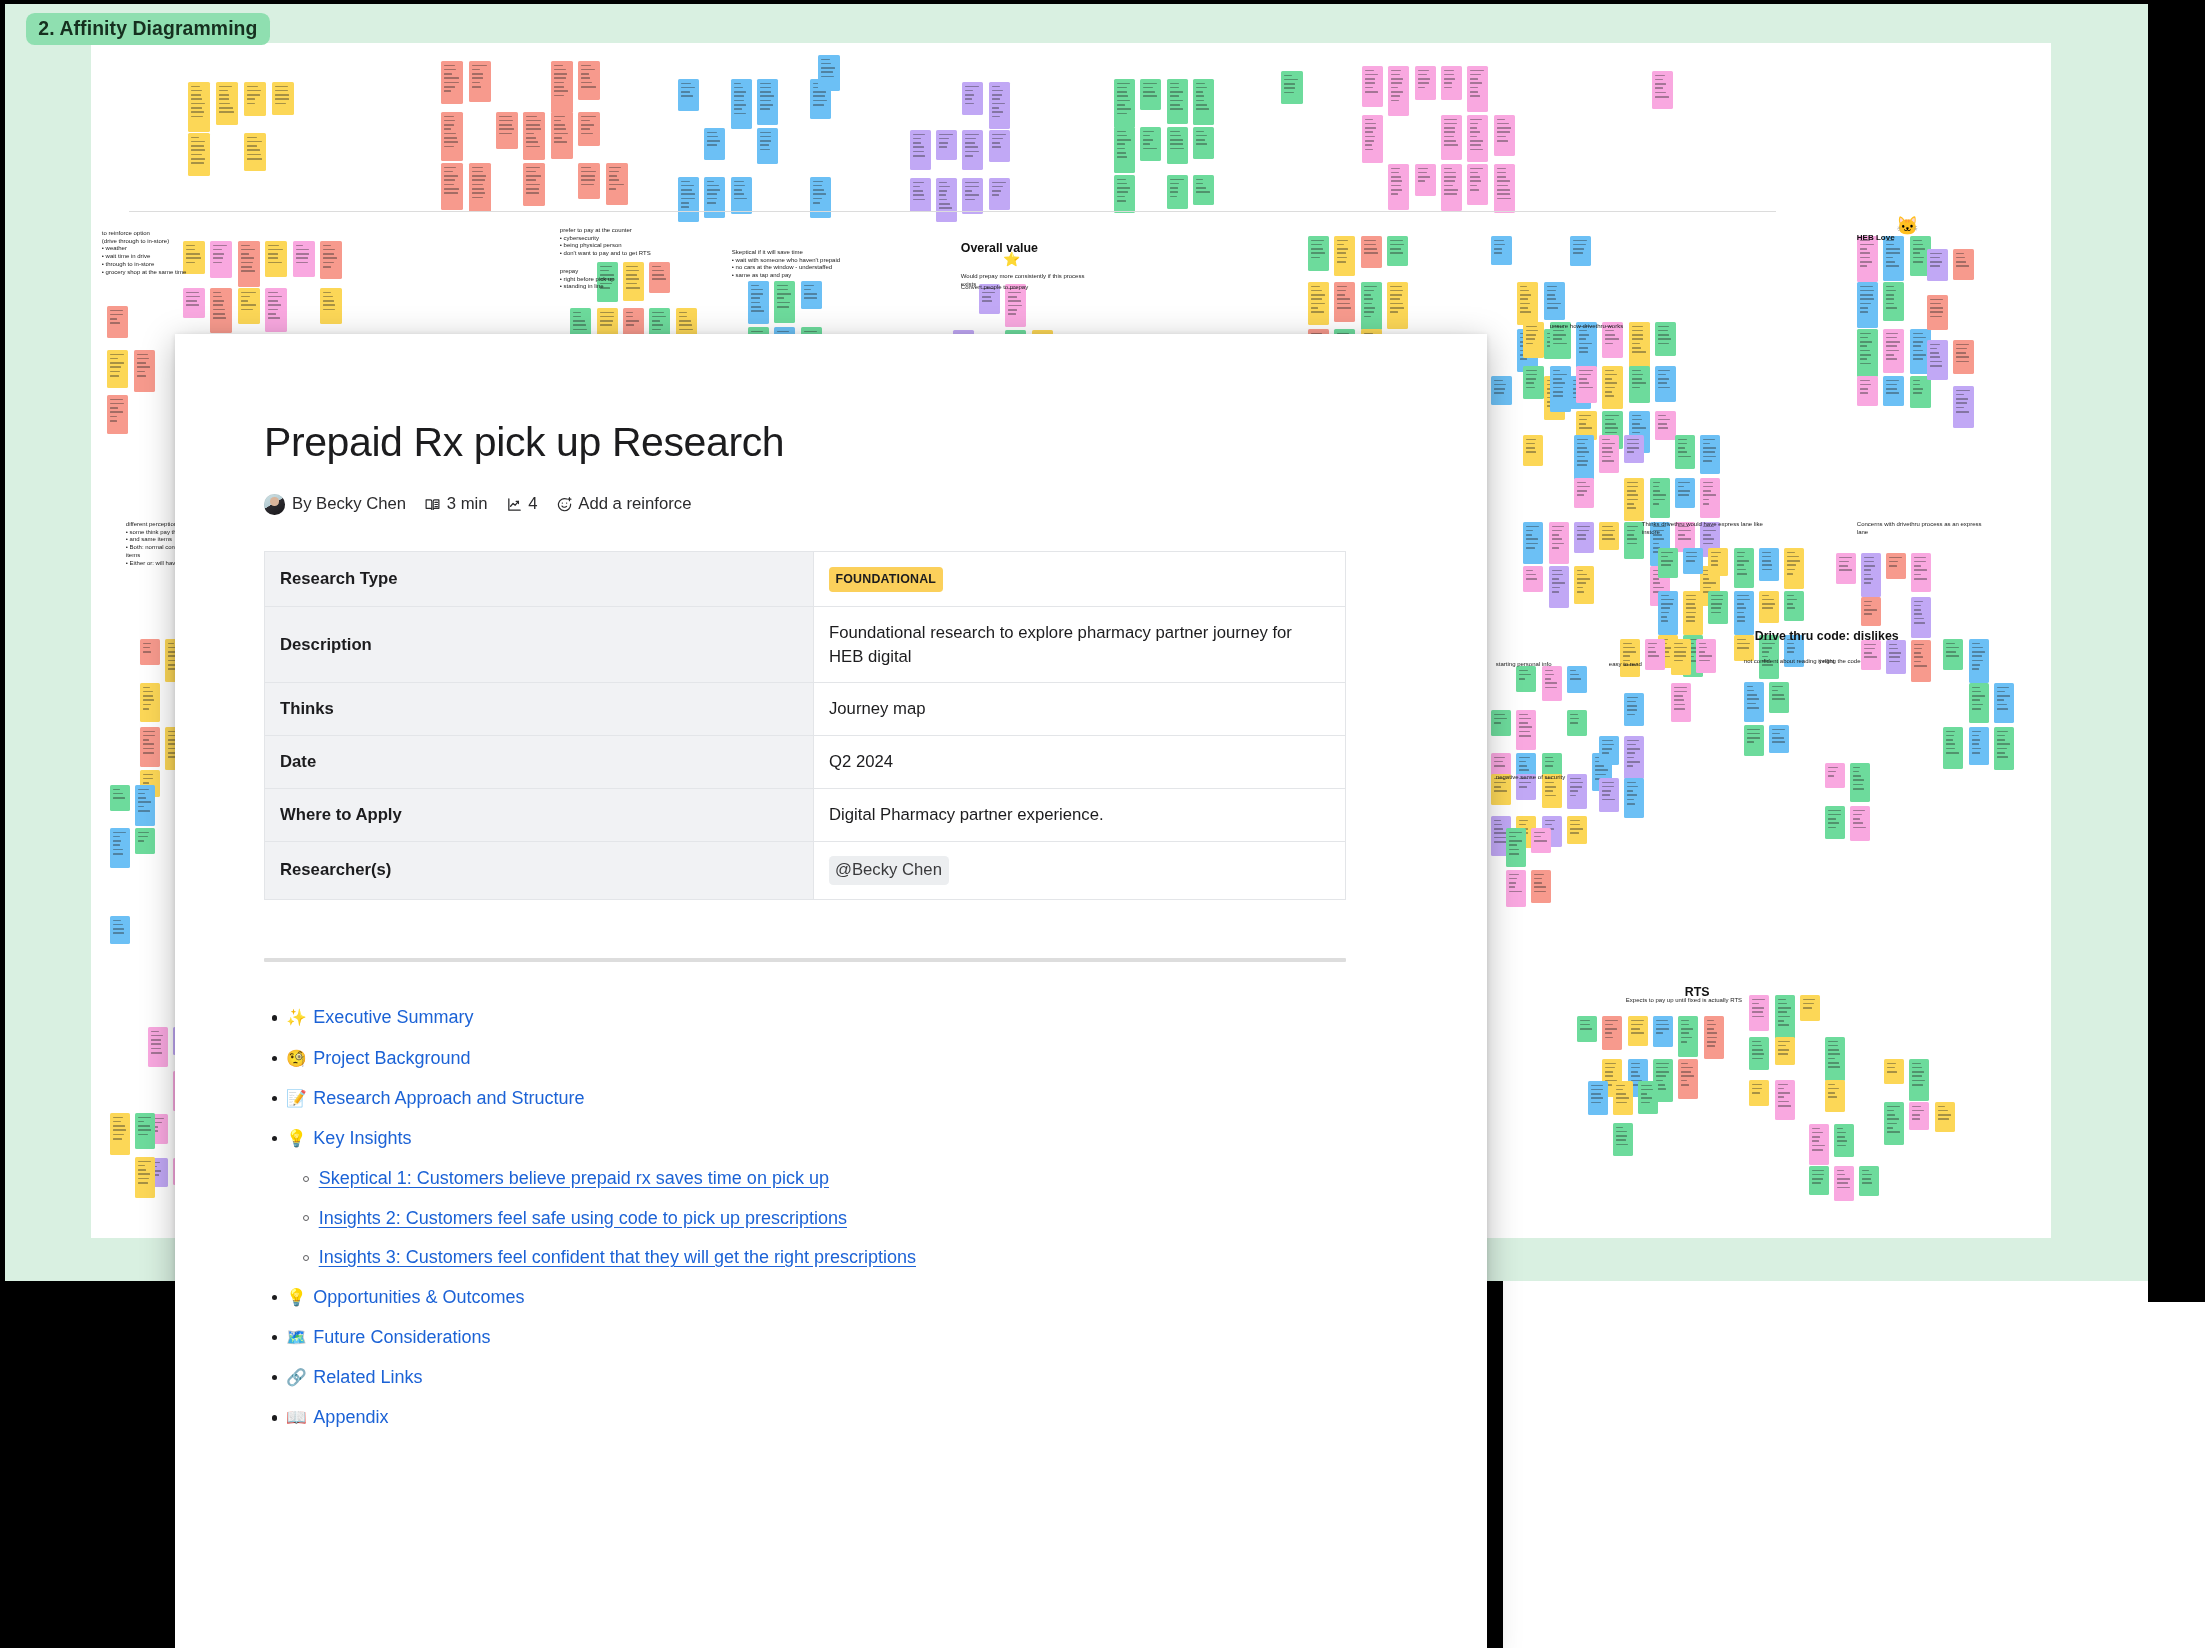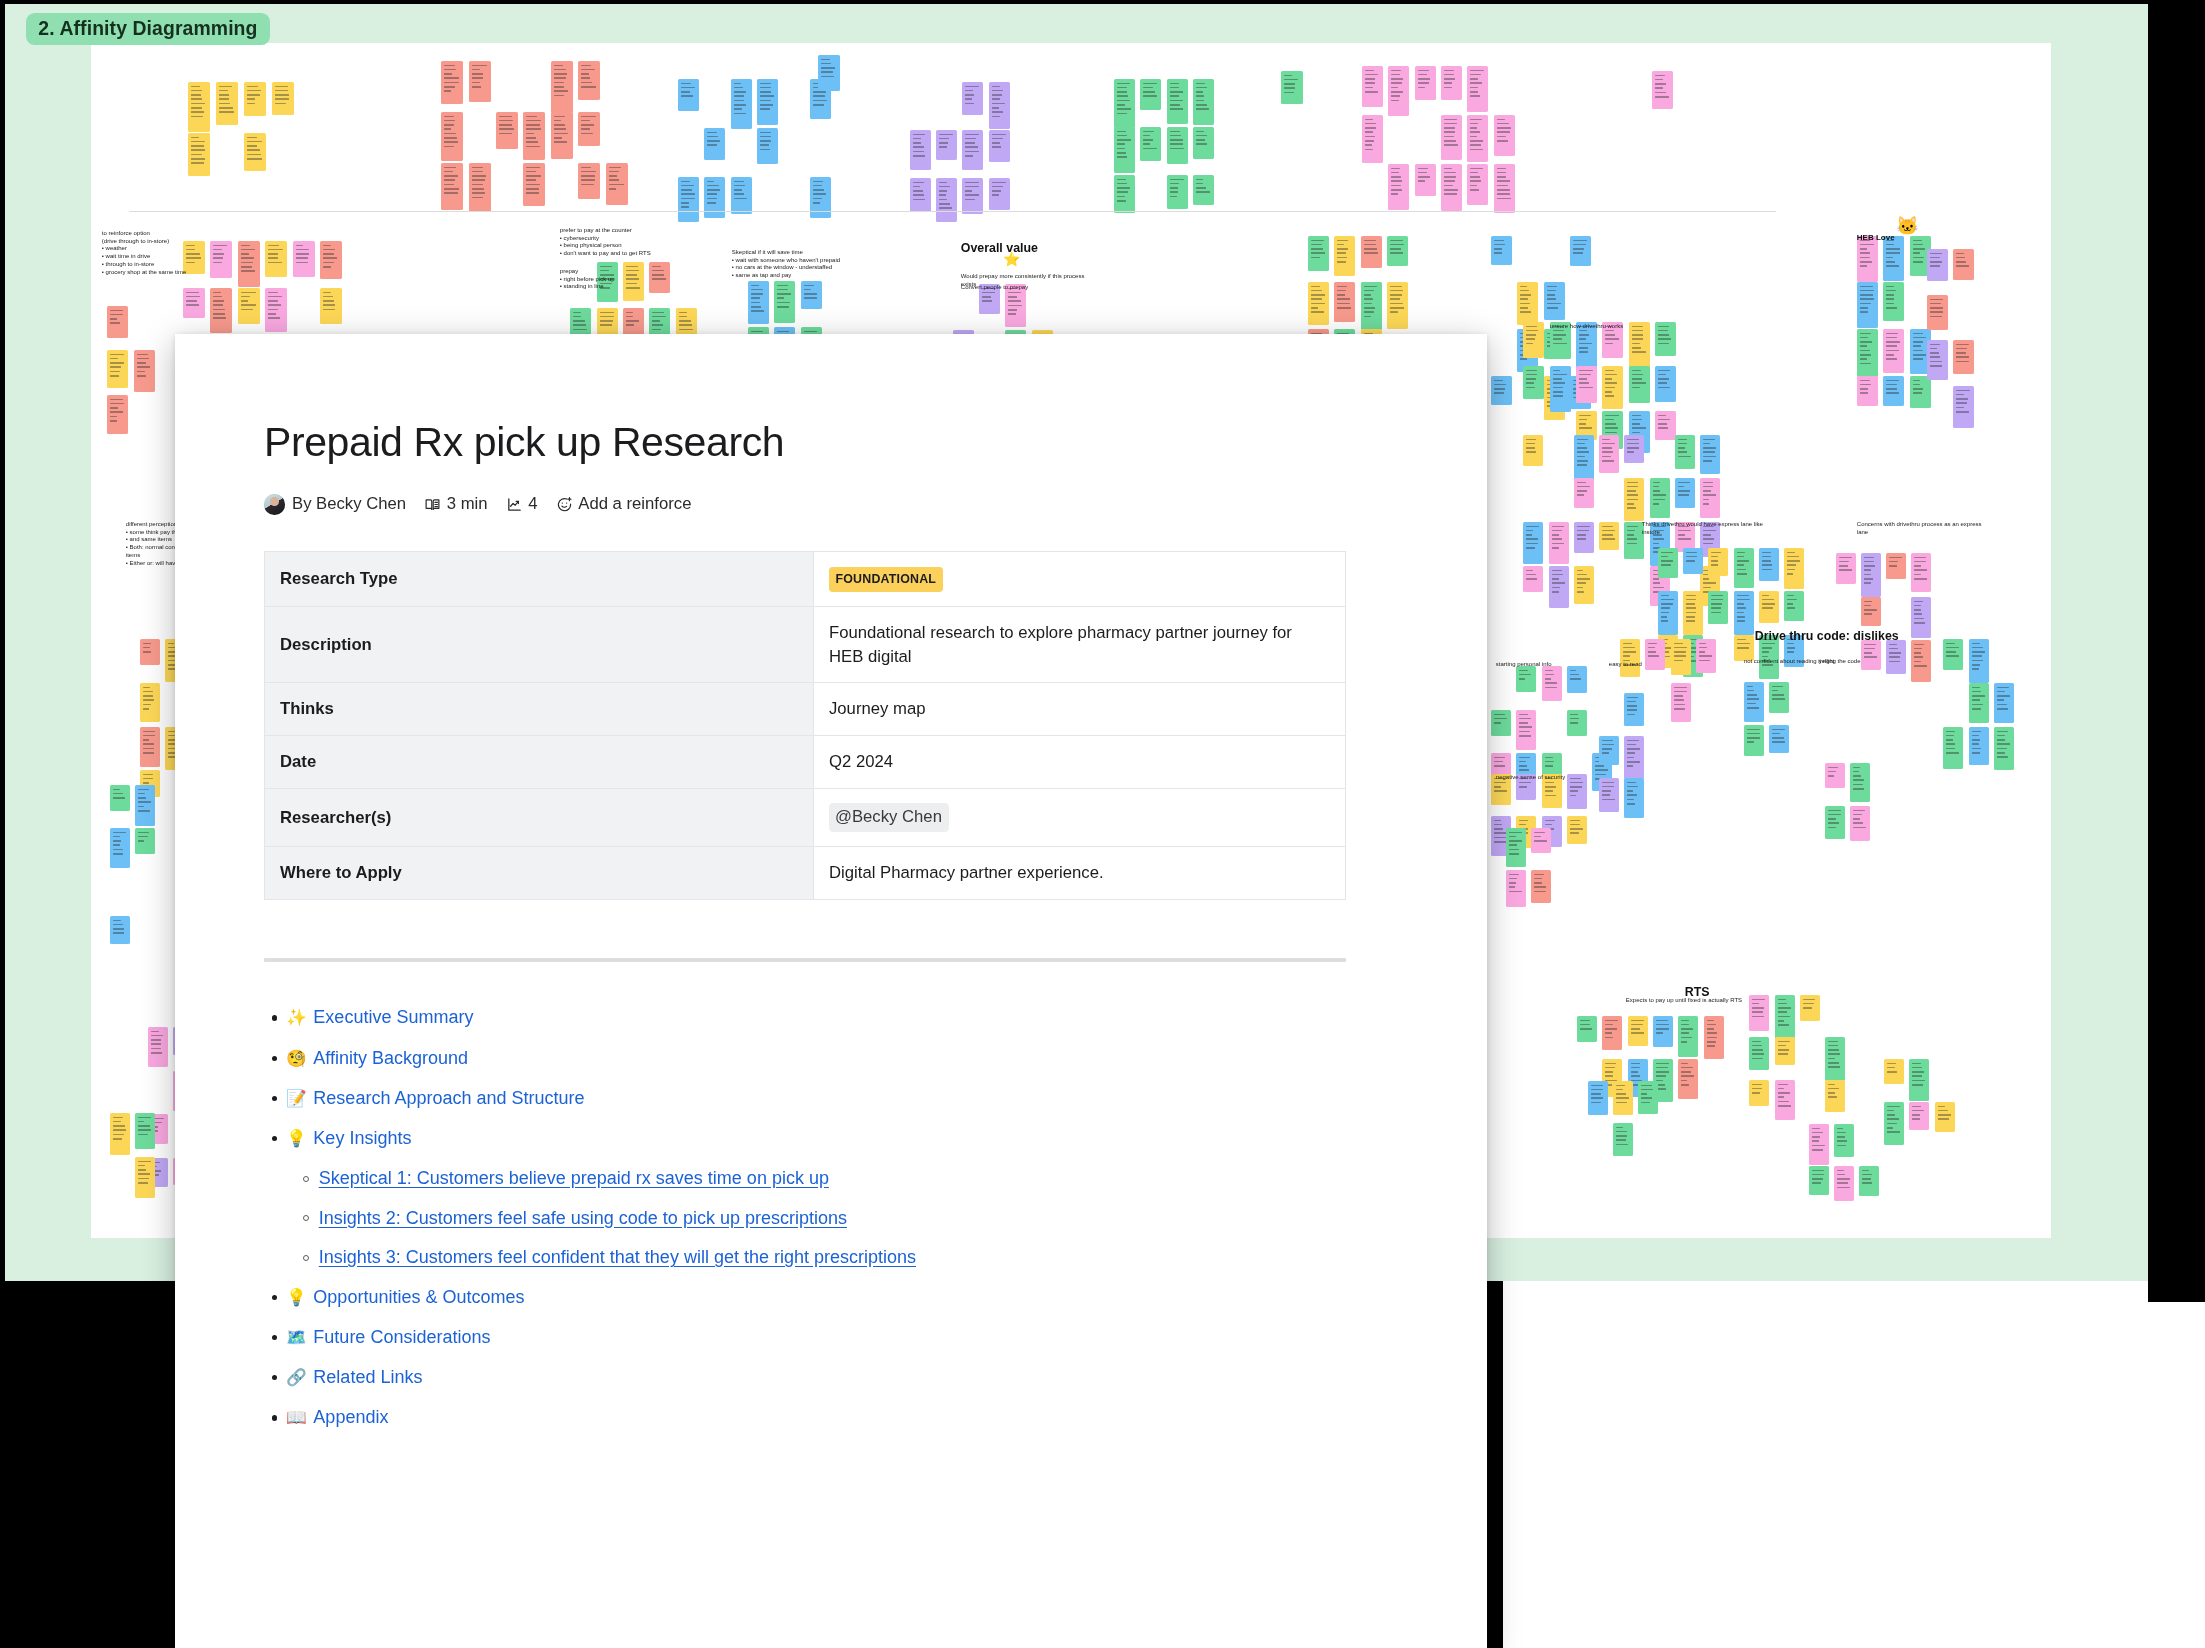--- a/index.html
+++ b/index.html
@@ -2742,42 +2742,42 @@
             </tr>
             <tr>
               <td class="k">Thinks</td>
               <td class="v">Journey map</td>
             </tr>
             <tr>
               <td class="k">Date</td>
               <td class="v">Q2 2024</td>
             </tr>
             <tr>
+              <td class="k">Where to Apply</td>
+              <td class="v">Digital Pharmacy partner experience.</td>
+            </tr>
+            <tr>
               <td class="k">Researcher(s)</td>
               <td class="v"><span class="mention">@Becky Chen</span></td>
-            </tr>
-            <tr>
-              <td class="k">Where to Apply</td>
-              <td class="v">Digital Pharmacy partner experience.</td>
             </tr>
           </tbody>
       </table>
 
       <div id="doc-divider"></div>
 
       <div id="toc">
           <div class="toc-row lvl1">
             <span class="bul bul-disc"></span>
             <span class="toc-emoji">✨</span>
             <a class="toc-link" href="#">Executive Summary</a>
           </div>
           <div class="toc-row lvl1">
             <span class="bul bul-disc"></span>
             <span class="toc-emoji">🧐</span>
-            <a class="toc-link" href="#">Affinity Background</a>
+            <a class="toc-link" href="#">Project Background</a>
           </div>
           <div class="toc-row lvl1">
             <span class="bul bul-disc"></span>
             <span class="toc-emoji">📝</span>
             <a class="toc-link" href="#">Research Approach and Structure</a>
           </div>
           <div class="toc-row lvl1">
             <span class="bul bul-disc"></span>
             <span class="toc-emoji">💡</span>
             <a class="toc-link" href="#">Key Insights</a>

